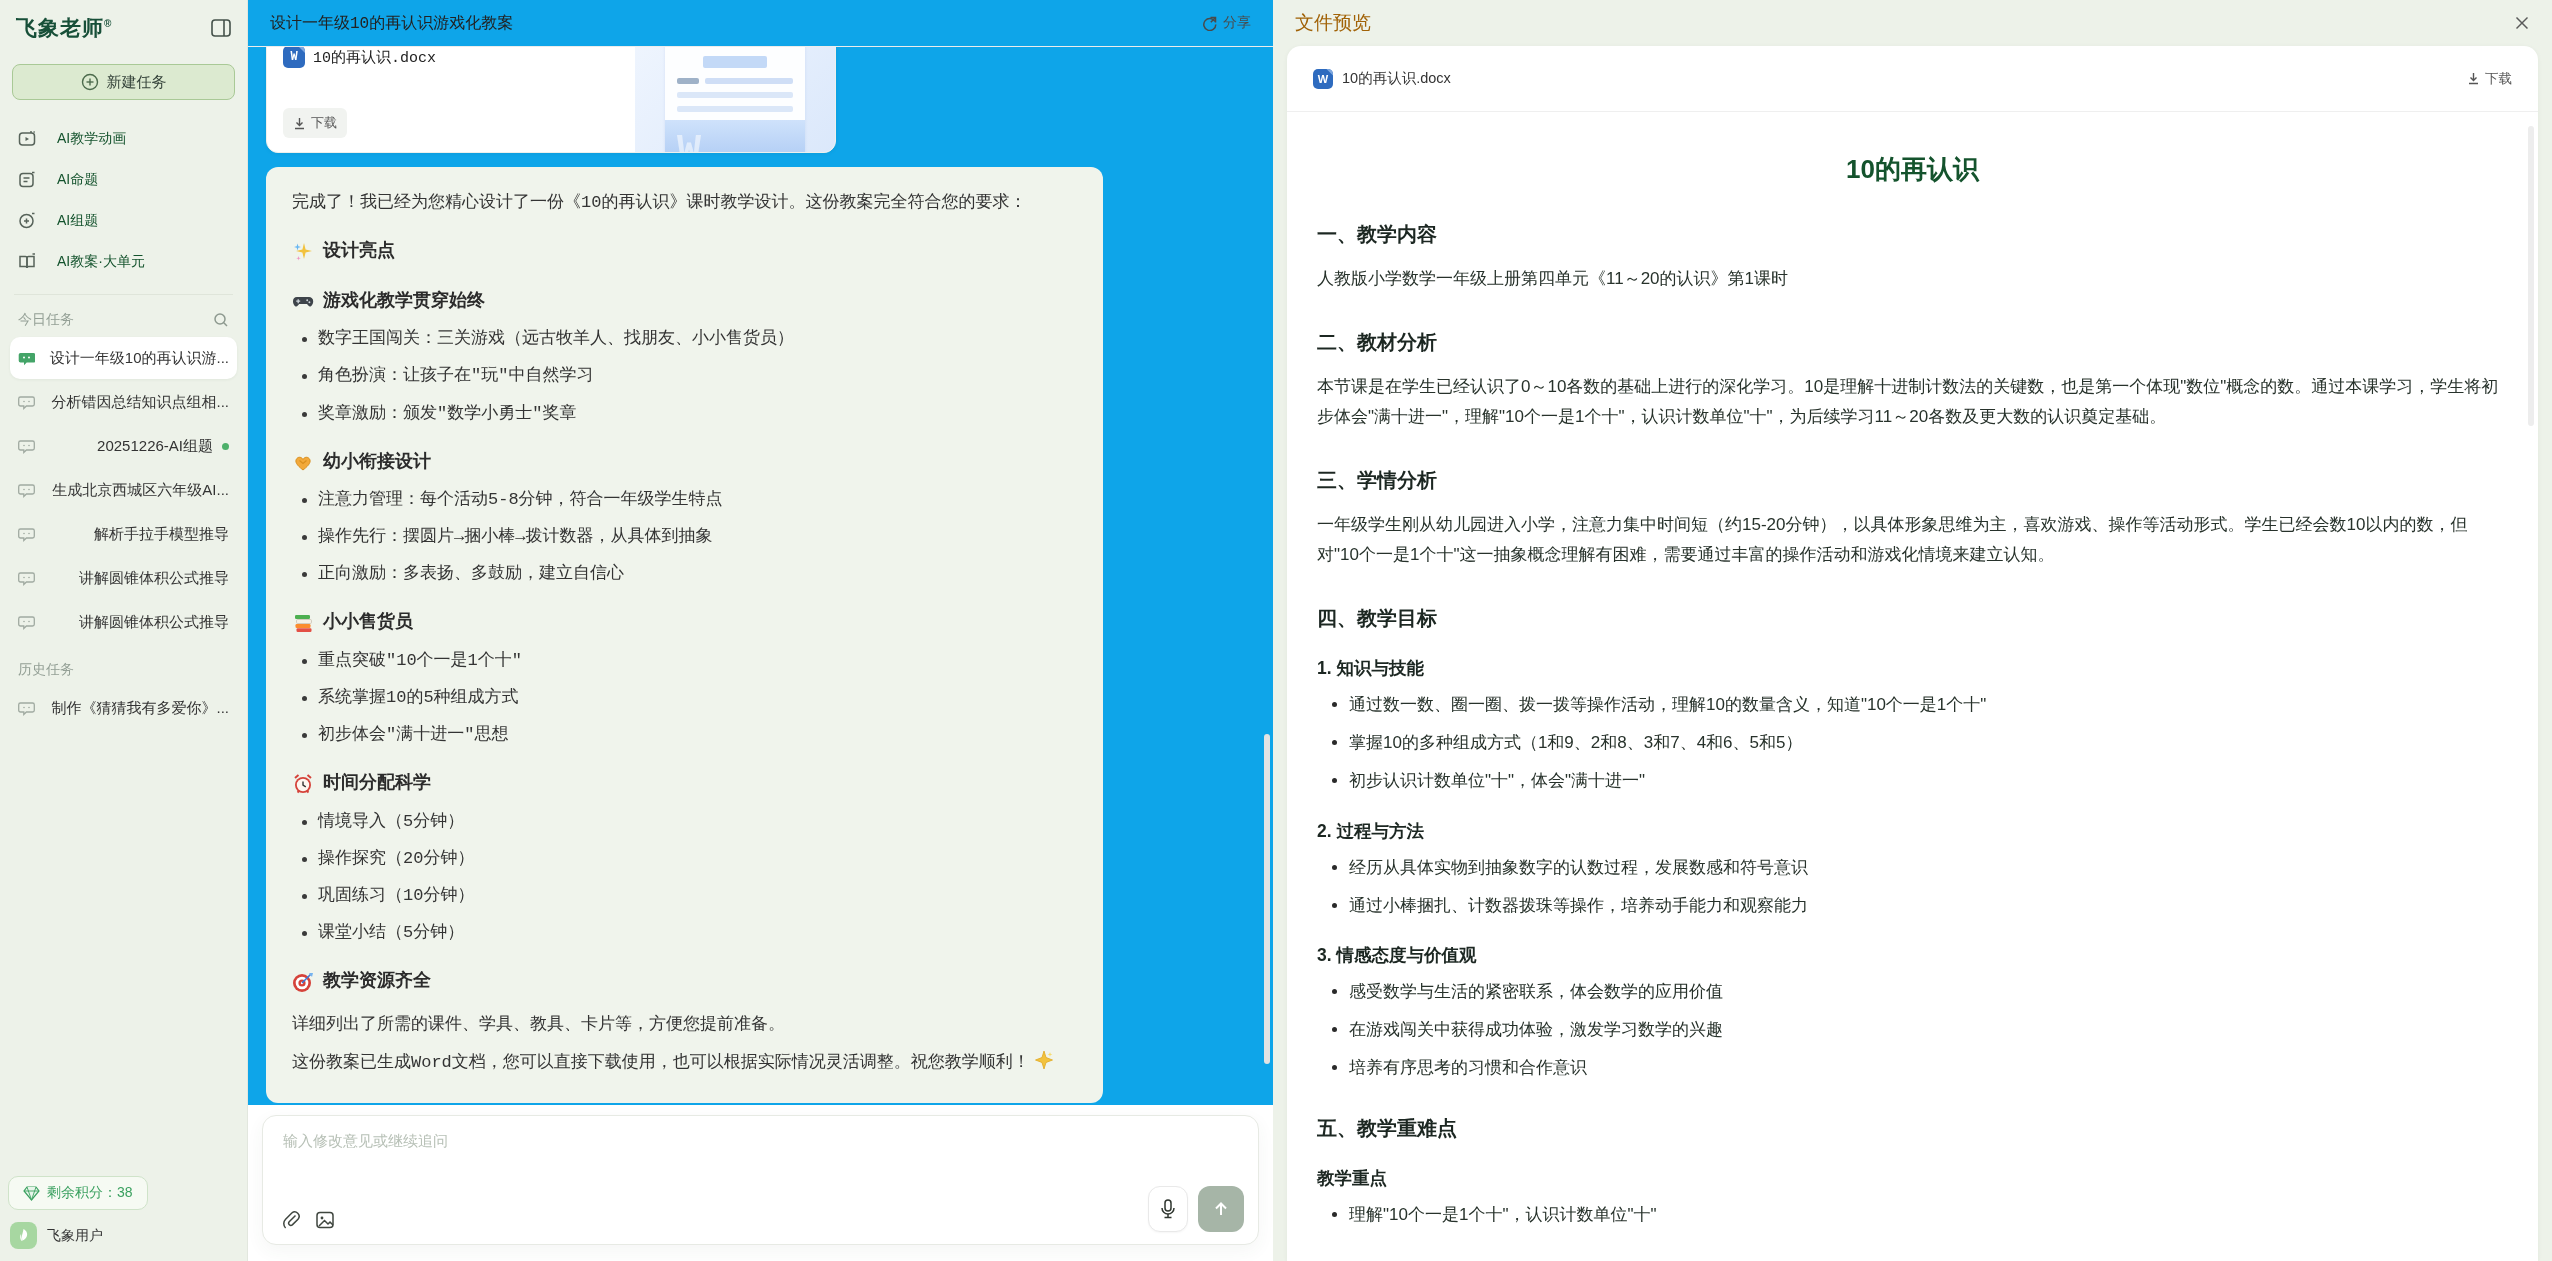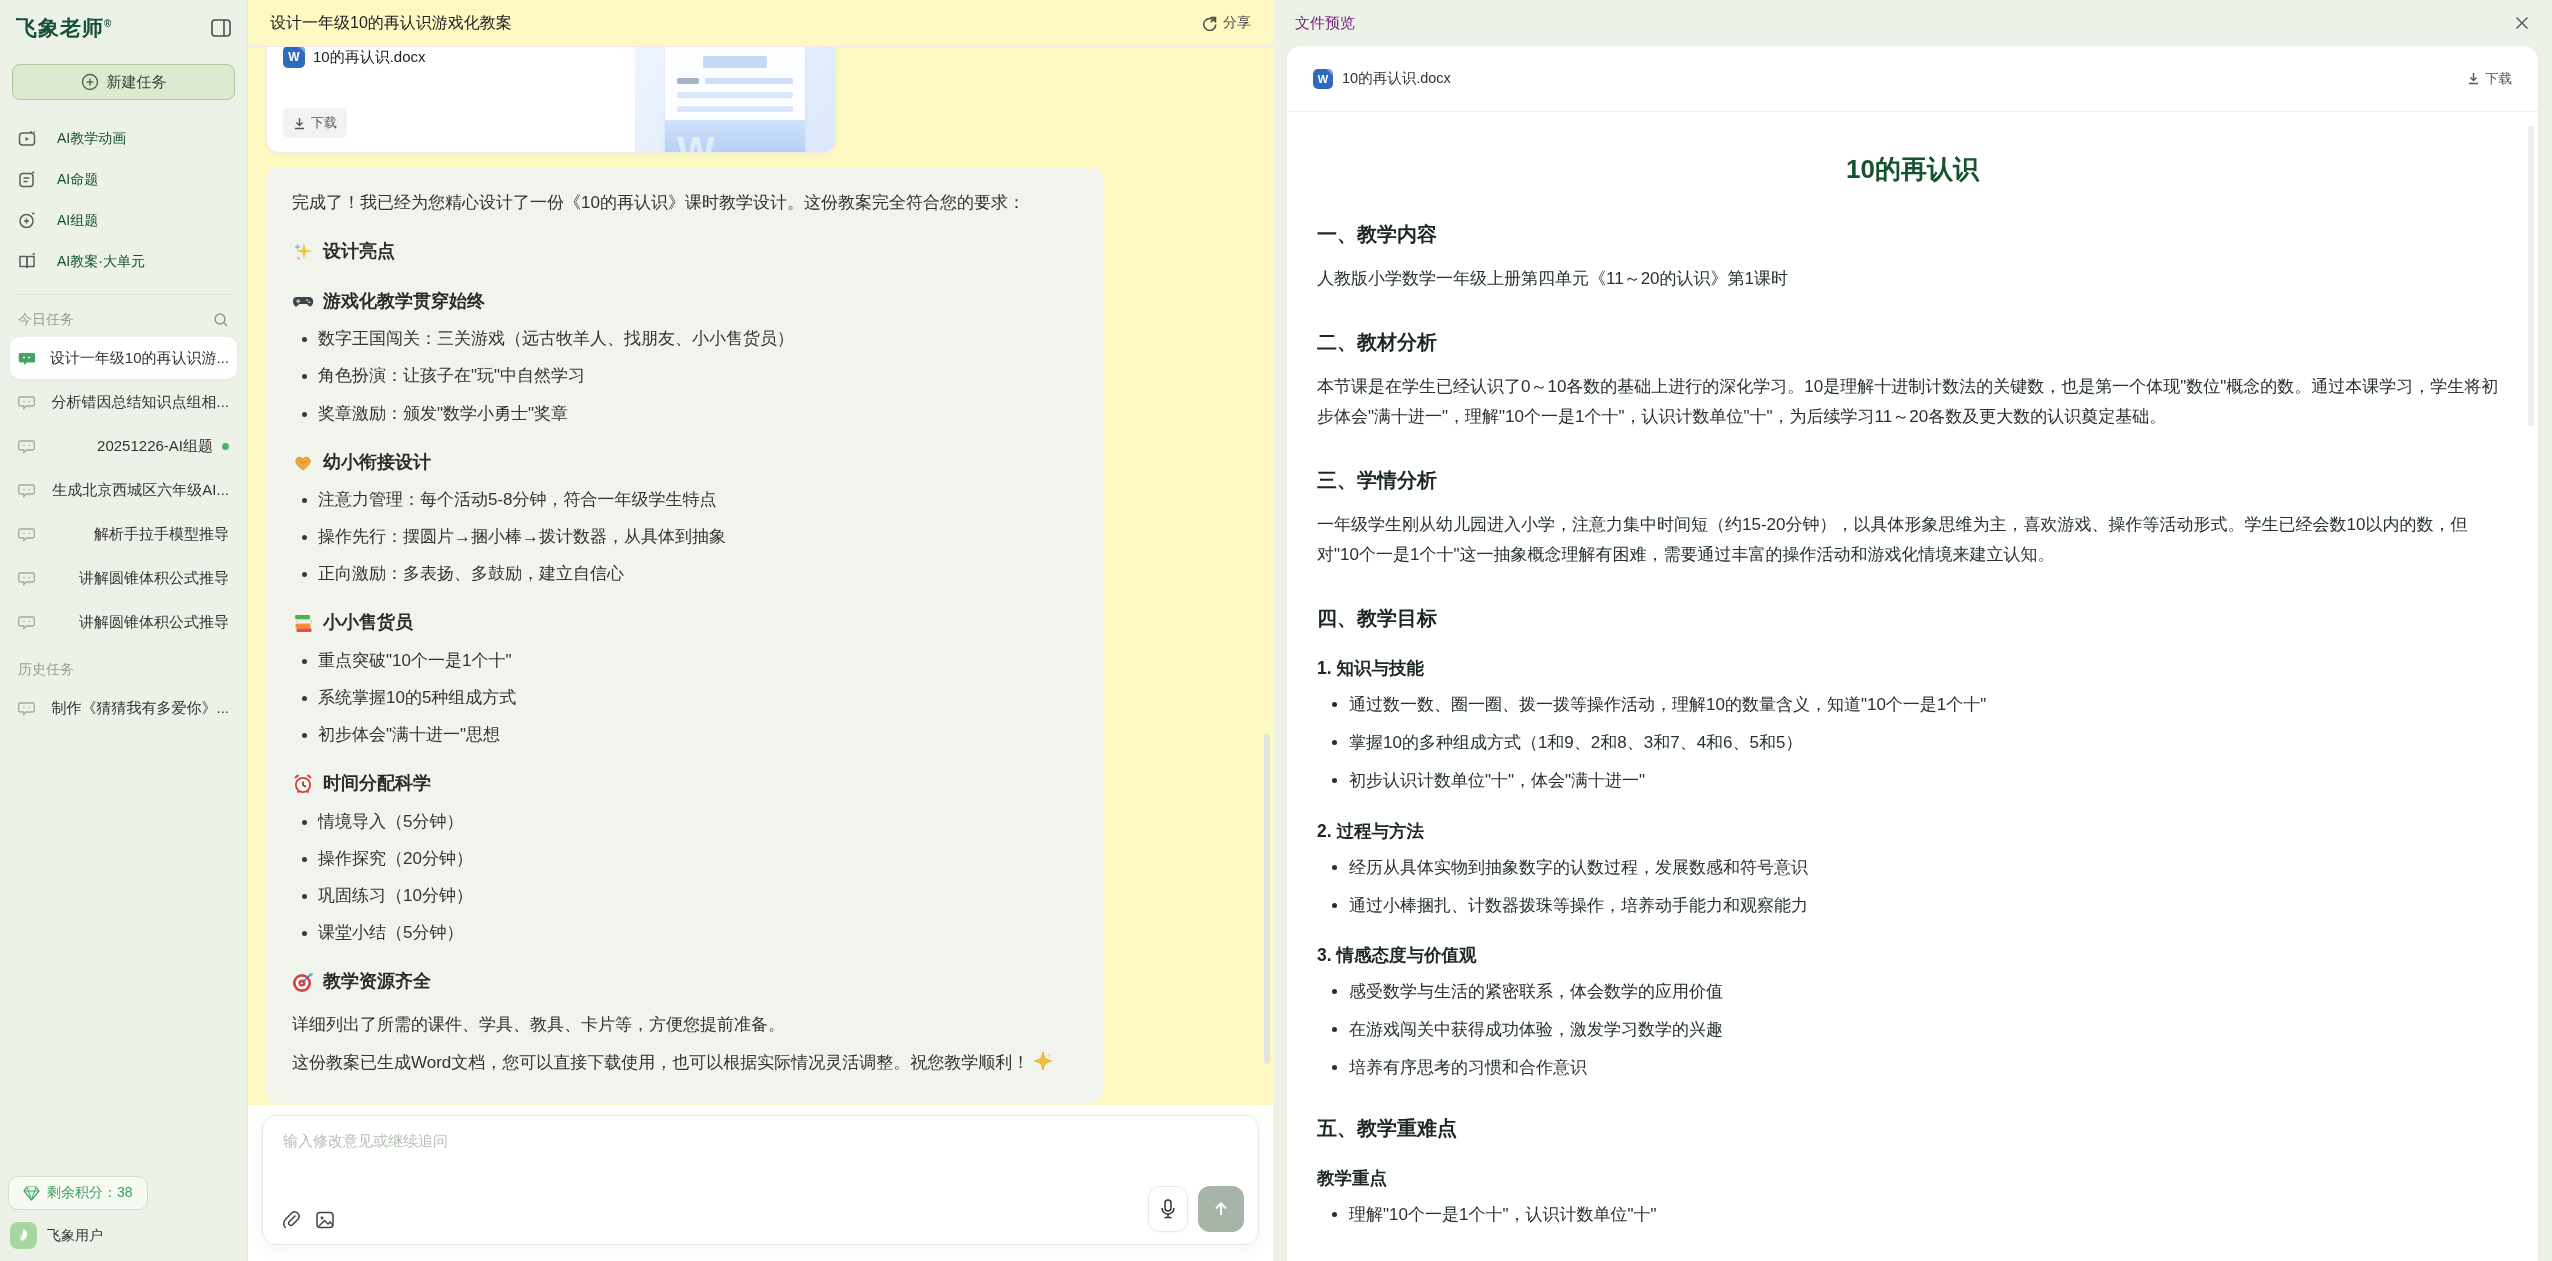--- a/index.html
+++ b/index.html
@@ -33,21 +33,21 @@
   .task-item.active { background:#ffffff; box-shadow:0 1px 3px rgba(40,60,40,.06); }
   .green-dot { width:7px; height:7px; border-radius:50%; background:#4db06a; }
   .sidebar-bottom { position:absolute; left:8px; right:10px; bottom:12px; }
   .points-pill { display:inline-flex; align-items:center; gap:7px; border:1px solid #cfe3c9; background:#f6faf3;
     border-radius:10px; padding:7px 14px; color:#3aa05f; font-size:14px; cursor:pointer; }
   .user-row { display:flex; align-items:center; gap:10px; margin-top:12px; padding-left:2px; }
   .avatar { width:27px; height:27px; border-radius:8px; background:#a7d7a1; display:flex; align-items:center; justify-content:center; }
   .user-name { font-size:14px; color:#333; }
 
   
-  .chat-col { width:1025px; min-width:1025px; background:#fef9c3; display:flex; flex-direction:column; position:relative; }
+  .chat-col { width:1025px; min-width:1025px; background:#0ea5e9; display:flex; flex-direction:column; position:relative;font-family:Liberation Mono, monospace; }
   .chat-header { height:47px; border-bottom:1px solid #ececec; display:flex; align-items:center;
     justify-content:space-between; padding:0 22px; }
   .chat-title { font-size:16px; color:#222; }
   .share-btn { display:flex; align-items:center; gap:6px; color:#4a4a4a; font-size:14px; cursor:pointer; }
   .chat-scroll { flex:1; overflow:hidden; padding:0 18px; position:relative; }
 
   
   .file-card { width:570px; height:120px; margin-top:-14px; background:#fff; border:1px solid #eef0ec;
     border-radius:12px; box-shadow:0 1px 4px rgba(0,0,0,.05); position:relative; overflow:hidden; cursor:pointer; }
   .file-card .fc-left { position:absolute; left:16px; top:12px; display:flex; align-items:center; gap:8px; }
@@ -95,21 +95,21 @@
   .mic-btn { width:40px; height:46px; background:#fff; border:1px solid #e9e9e9; border-radius:12px;
     display:flex; align-items:center; justify-content:center; cursor:pointer; box-shadow:0 1px 2px rgba(0,0,0,.04);}
   .send-btn { width:46px; height:46px; background:#a6b5a7; border:none; border-radius:12px;
     display:flex; align-items:center; justify-content:center; cursor:pointer; }
 
   .chat-scrollbar { position:absolute; right:3px; top:687px; width:6px; height:330px; border-radius:3px; background:#e3e3e3; }
 
   
   .preview-col { flex:1; display:flex; flex-direction:column; padding:0 14px; position:relative; background:#edf2e9;}
   .preview-header { height:46px; display:flex; align-items:center; justify-content:space-between; padding:0 8px; }
-  .preview-title { font-size:15px; color:#701a75;font-family:Liberation Mono, monospace; }
+  .preview-title { font-size:19px; color:#a16207;font-family:Liberation Mono, monospace; }
   .preview-card { flex:1; background:#fff; border-radius:14px 14px 0 0; box-shadow:0 1px 5px rgba(40,60,40,.05);
     display:flex; flex-direction:column; overflow:hidden; position:relative; }
   .pc-filebar { height:66px; min-height:66px; display:flex; align-items:center; justify-content:space-between;
     padding:0 26px; border-bottom:1px solid #efefef; }
   .pc-file-left { display:flex; align-items:center; gap:9px; }
   .pc-name { font-size:14.5px; color:#333; }
   .pc-dl { display:flex; align-items:center; gap:5px; font-size:13.5px; color:#555; cursor:pointer; }
   .doc-body { flex:1; overflow:hidden; padding:26px 30px 0 30px; color:#27322b; }
   .doc-title { text-align:center; font-size:26px; font-weight:bold; color:#14532d; margin:14px 0 26px 0; }
   .doc-h1 { font-size:20px; font-weight:bold; color:#1c2722; margin:34px 0 16px 0; }

